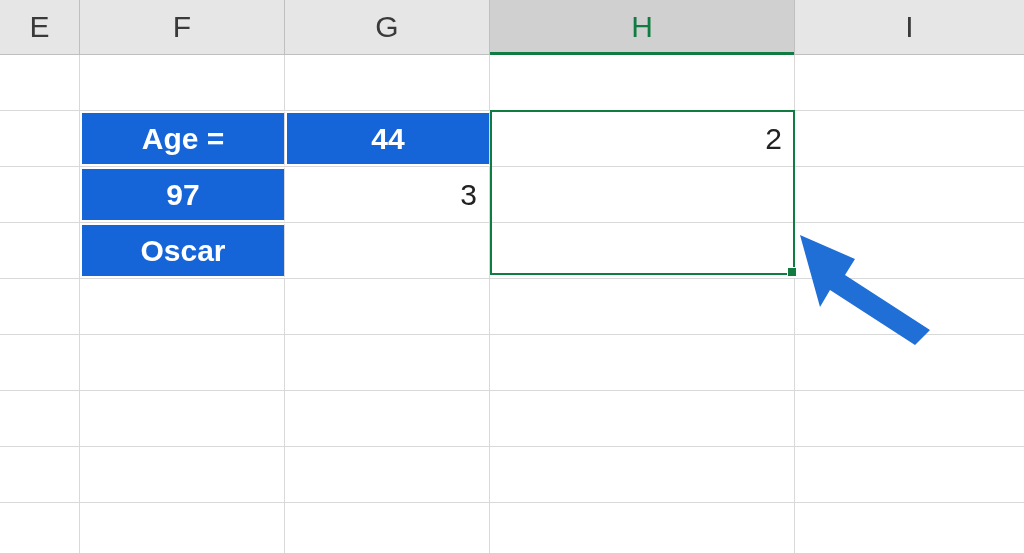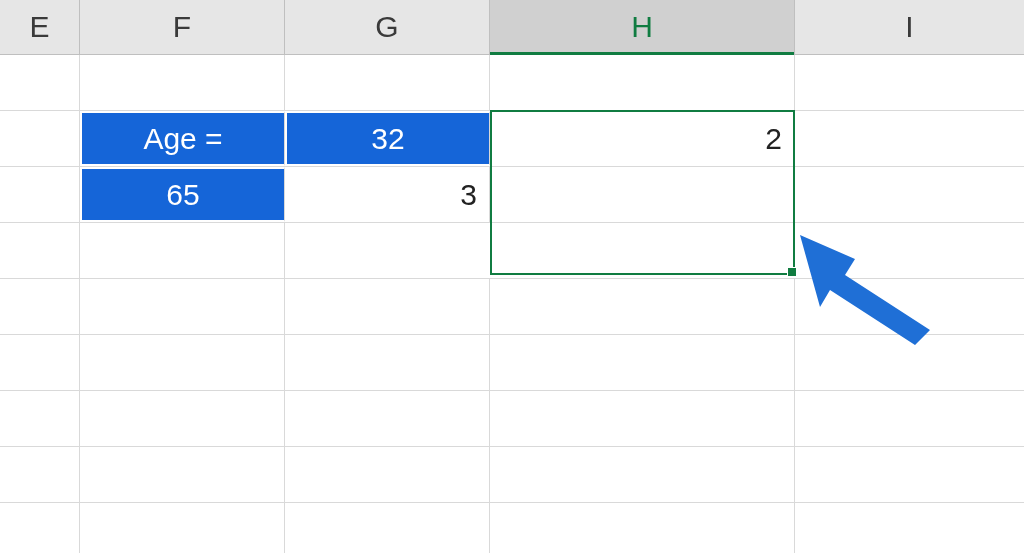--- a/index.html
+++ b/index.html
@@ -76,21 +76,21 @@
     font-size: 30px;
     color: #222;
     padding: 0 12px;
   }
   .row .cell:last-child { border-right: none; }
 
   
   .blue-cell {
     background: #1565d8;
     color: #ffffff !important;
-    font-weight: 400;
+    font-weight: 700;
     justify-content: center;
     border: 2px solid #ffffff;
     font-size: 32px;
   }
 
   
   .result-cell {
     justify-content: flex-end;
     font-size: 32px;
     font-weight: 500;
@@ -157,34 +157,35 @@
       <div class="cell"></div>
       <div class="cell"></div>
       <div class="cell"></div>
       <div class="cell"></div>
       <div class="cell"></div>
     </div>
 
     <div class="row">
       <div class="cell"></div>
       <div class="cell blue-cell">Age =</div>
-      <div class="cell blue-cell">32</div>
+      <div class="cell blue-cell">44</div>
       <div class="cell result-cell">2</div>
       <div class="cell"></div>
     </div>
 
     <div class="row">
       <div class="cell"></div>
-      <div class="cell blue-cell">65</div>
+      <div class="cell blue-cell">97</div>
       <div class="cell result-cell">3</div>
       <div class="cell"></div>
     </div>
 
     <div class="row">
       <div class="cell"></div>
+      <div class="cell blue-cell">Oscar</div>
       <div class="cell result-cell"></div>
       <div class="cell"></div>
     </div>
 
     <div class="row">
       <div class="cell"></div>
       <div class="cell"></div>
       <div class="cell"></div>
       <div class="cell"></div>
       <div class="cell"></div>

